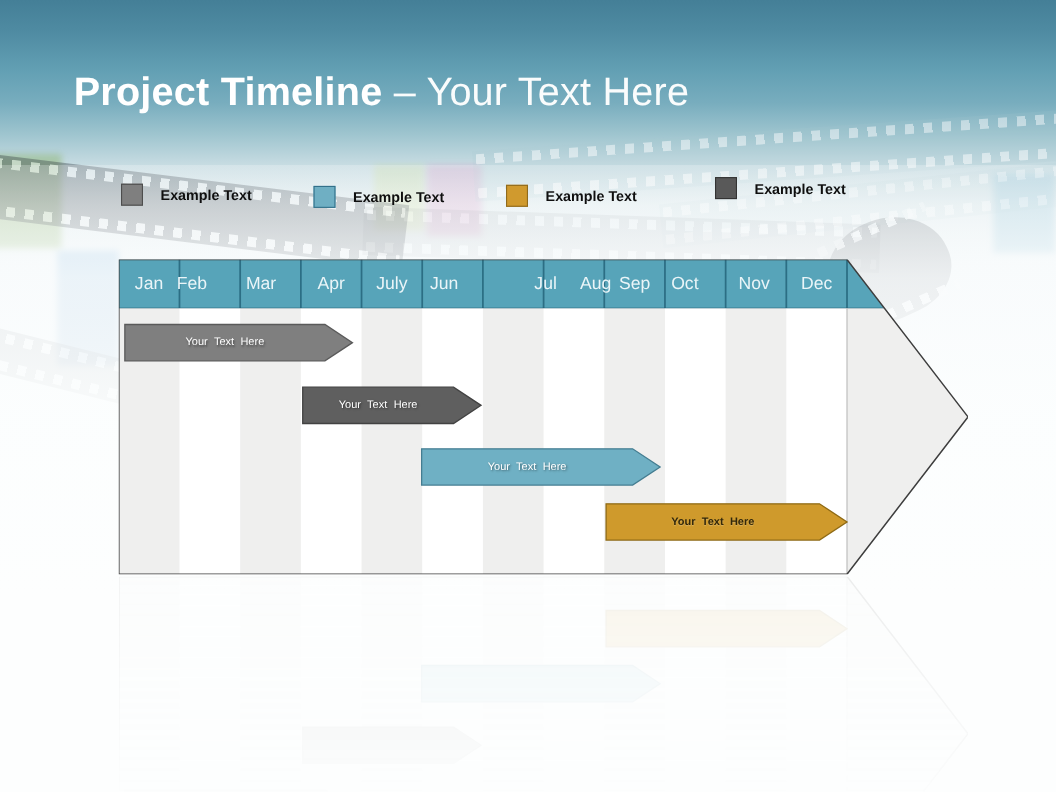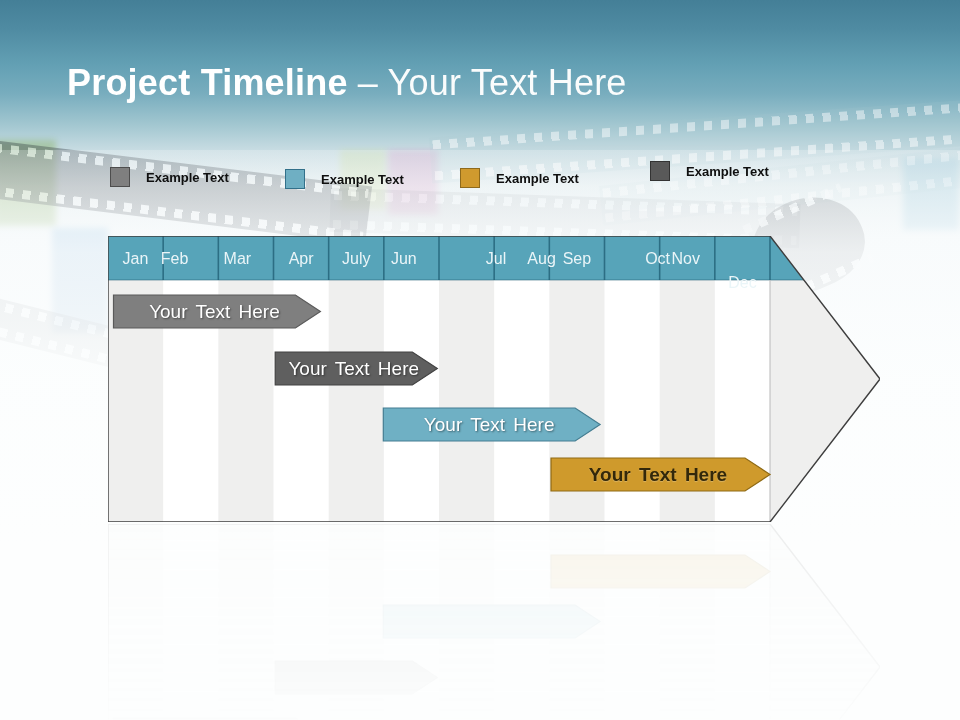--- a/index.html
+++ b/index.html
@@ -61,22 +61,22 @@
   .swatch{width:20px;height:20px;border:1.5px solid #444;box-sizing:border-box;}
   .legend-label{font-weight:bold;font-size:13px;color:#0f0f0f;}
 
   
   #chart{position:absolute;left:108px;top:236px;width:772px;height:286px;}
   #chart svg{position:absolute;left:0;top:0;display:block;}
   #month-labels,#bar-labels{position:absolute;inset:0;pointer-events:none;}
   .month-cell{position:absolute;top:0;height:44px;line-height:46px;
     text-align:center;font-size:16px;color:#eaf5f8;}
   .bar-label{position:absolute;height:33px;line-height:33px;text-align:center;
-    font-size:19px;word-spacing:3px;white-space:nowrap;
-    text-shadow:1px 1px 2px rgba(0,0,0,.45);padding-left:10px;}
+    font-size:10px;word-spacing:3px;white-space:nowrap;
+    text-shadow:1px 1px 2px rgba(0,0,0,.45);}
   .bar-label.dark{text-shadow:0 1px 1px rgba(255,255,255,.25);font-weight:bold;}
 
   
   .reflection{position:absolute;left:108px;top:524px;width:772px;height:286px;
     transform:scaleY(-1);opacity:.09;
     -webkit-mask-image:linear-gradient(to bottom,transparent 25%,rgba(0,0,0,.95) 100%);
     mask-image:linear-gradient(to bottom,transparent 25%,rgba(0,0,0,.95) 100%);}
 </style>
 </head>
 <body>
@@ -152,23 +152,23 @@
     <div id="month-labels">
         <div class="month-cell" style="left: 0px; width: 55px; color: rgb(234, 245, 248);">Jan</div>
         <div class="month-cell" style="left: 44px; width: 45px; color: rgb(234, 245, 248);">Feb</div>
         <div class="month-cell" style="left: 110.333px; width: 38px; color: rgb(234, 245, 248);">Mar</div>
         <div class="month-cell" style="left: 165.5px; width: 55.1667px; color: rgb(234, 245, 248);">Apr</div>
         <div class="month-cell" style="left: 220.667px; width: 55.1667px; color: rgb(234, 245, 248);">July</div>
         <div class="month-cell" style="left: 275.833px; width: 40px; color: rgb(234, 245, 248);">Jun</div>
         <div class="month-cell" style="left: 331px; width: 72px; color: rgb(234, 245, 248); margin-left: 21px;">Jul</div>
         <div class="month-cell" style="left: 406px; width: 55.1667px; color: rgb(234, 245, 248);">Aug</div>
         <div class="month-cell" style="left: 441.333px; width: 55.1667px; color: rgb(234, 245, 248);">Sep</div>
-        <div class="month-cell" style="left: 522px; width: 55.1667px; color: rgb(234, 245, 248);">Oct</div>
+        <div class="month-cell" style="left: 487px; width: 55.1667px; color: rgb(234, 245, 248);">Oct</div>
         <div class="month-cell" style="left: 551.667px; width: 52px; color: rgb(234, 245, 248);">Nov</div>
-        <div class="month-cell" style="left: 606.833px; width: 55.1667px; color: rgb(234, 245, 248); margin-top: 24px;">Dec</div>
+        <div class="month-cell" style="left: 606.833px; width: 55.1667px; color: rgb(234, 245, 248);">Dec</div>
       </div>
     <div id="bar-labels">
         <div class="bar-label" style="left: 5.51667px; width: 181.875px; top: 59px; color: rgb(255, 255, 255);">Your Text Here</div>
         <div class="bar-label" style="left: 167.155px; width: 137.19px; top: 116px; color: rgb(255, 255, 255);">Your Text Here</div>
         <div class="bar-label" style="left: 275.282px; width: 191.805px; top: 172px; color: rgb(255, 255, 255);">Your Text Here</div>
         <div class="bar-label dark" style="left: 442.988px; width: 194.012px; top: 222px; color: rgb(51, 40, 10);">Your Text Here</div>
       </div>
   </div>
 
   <div class="reflection">

